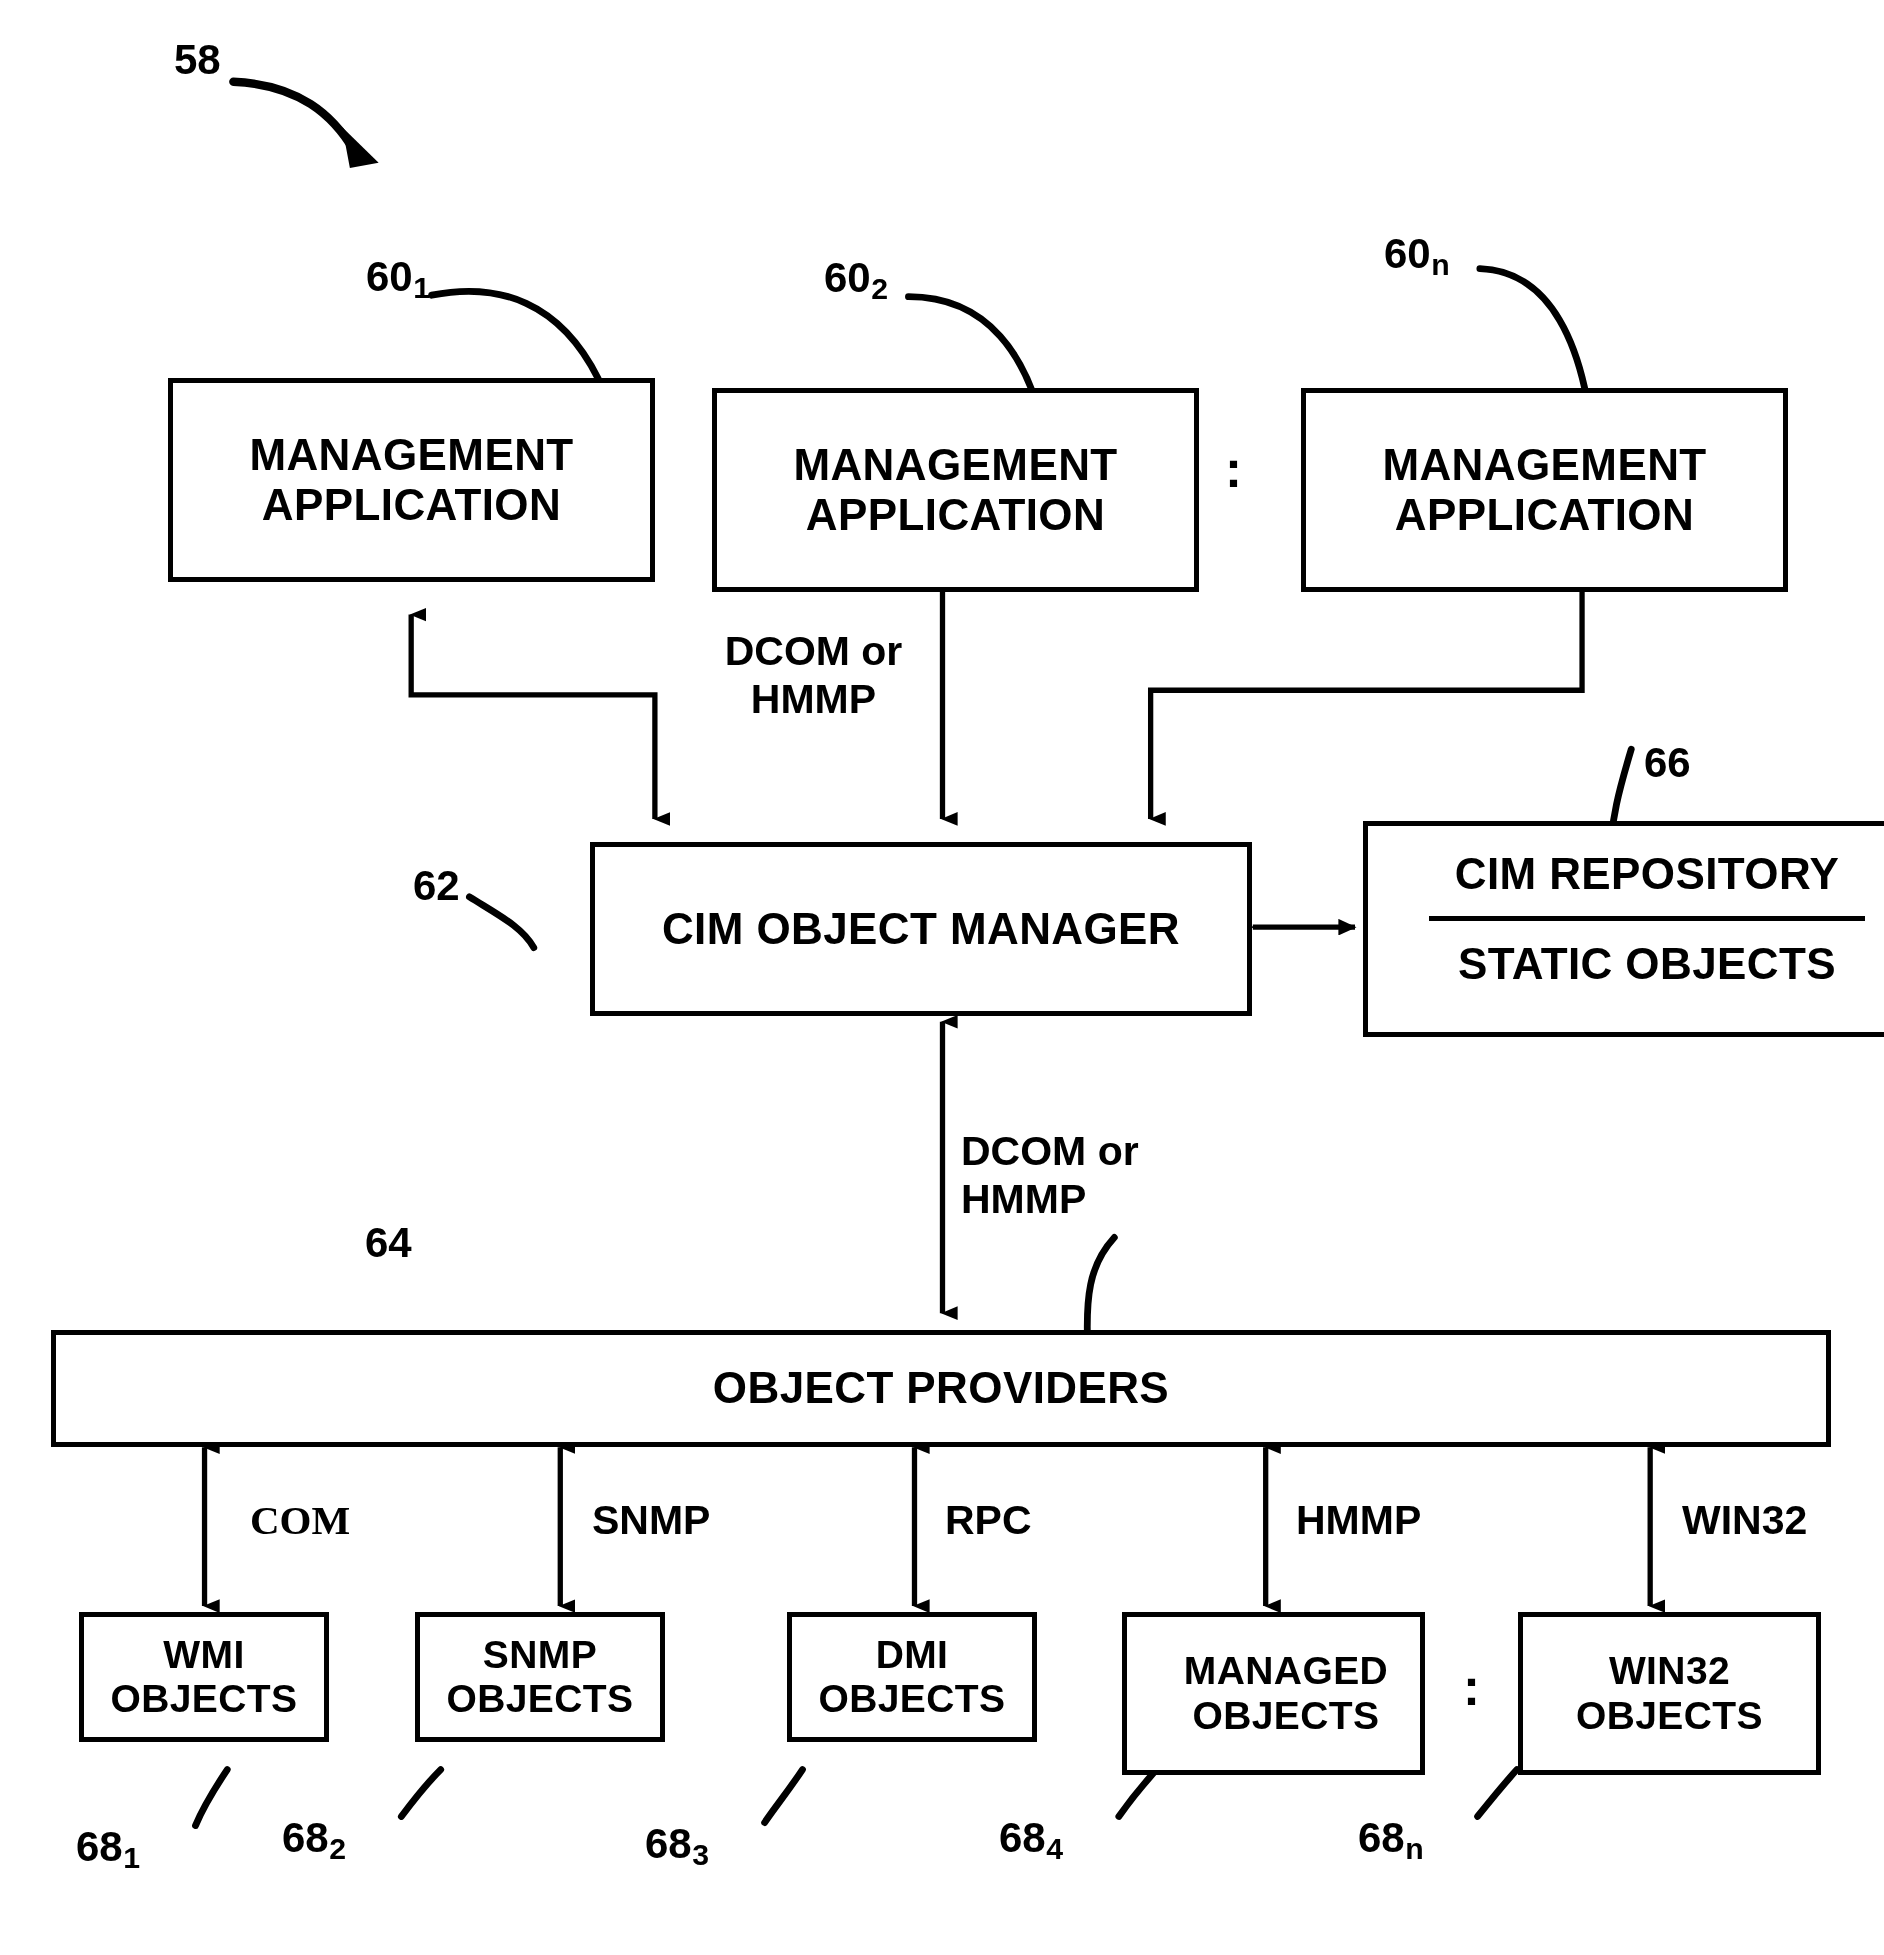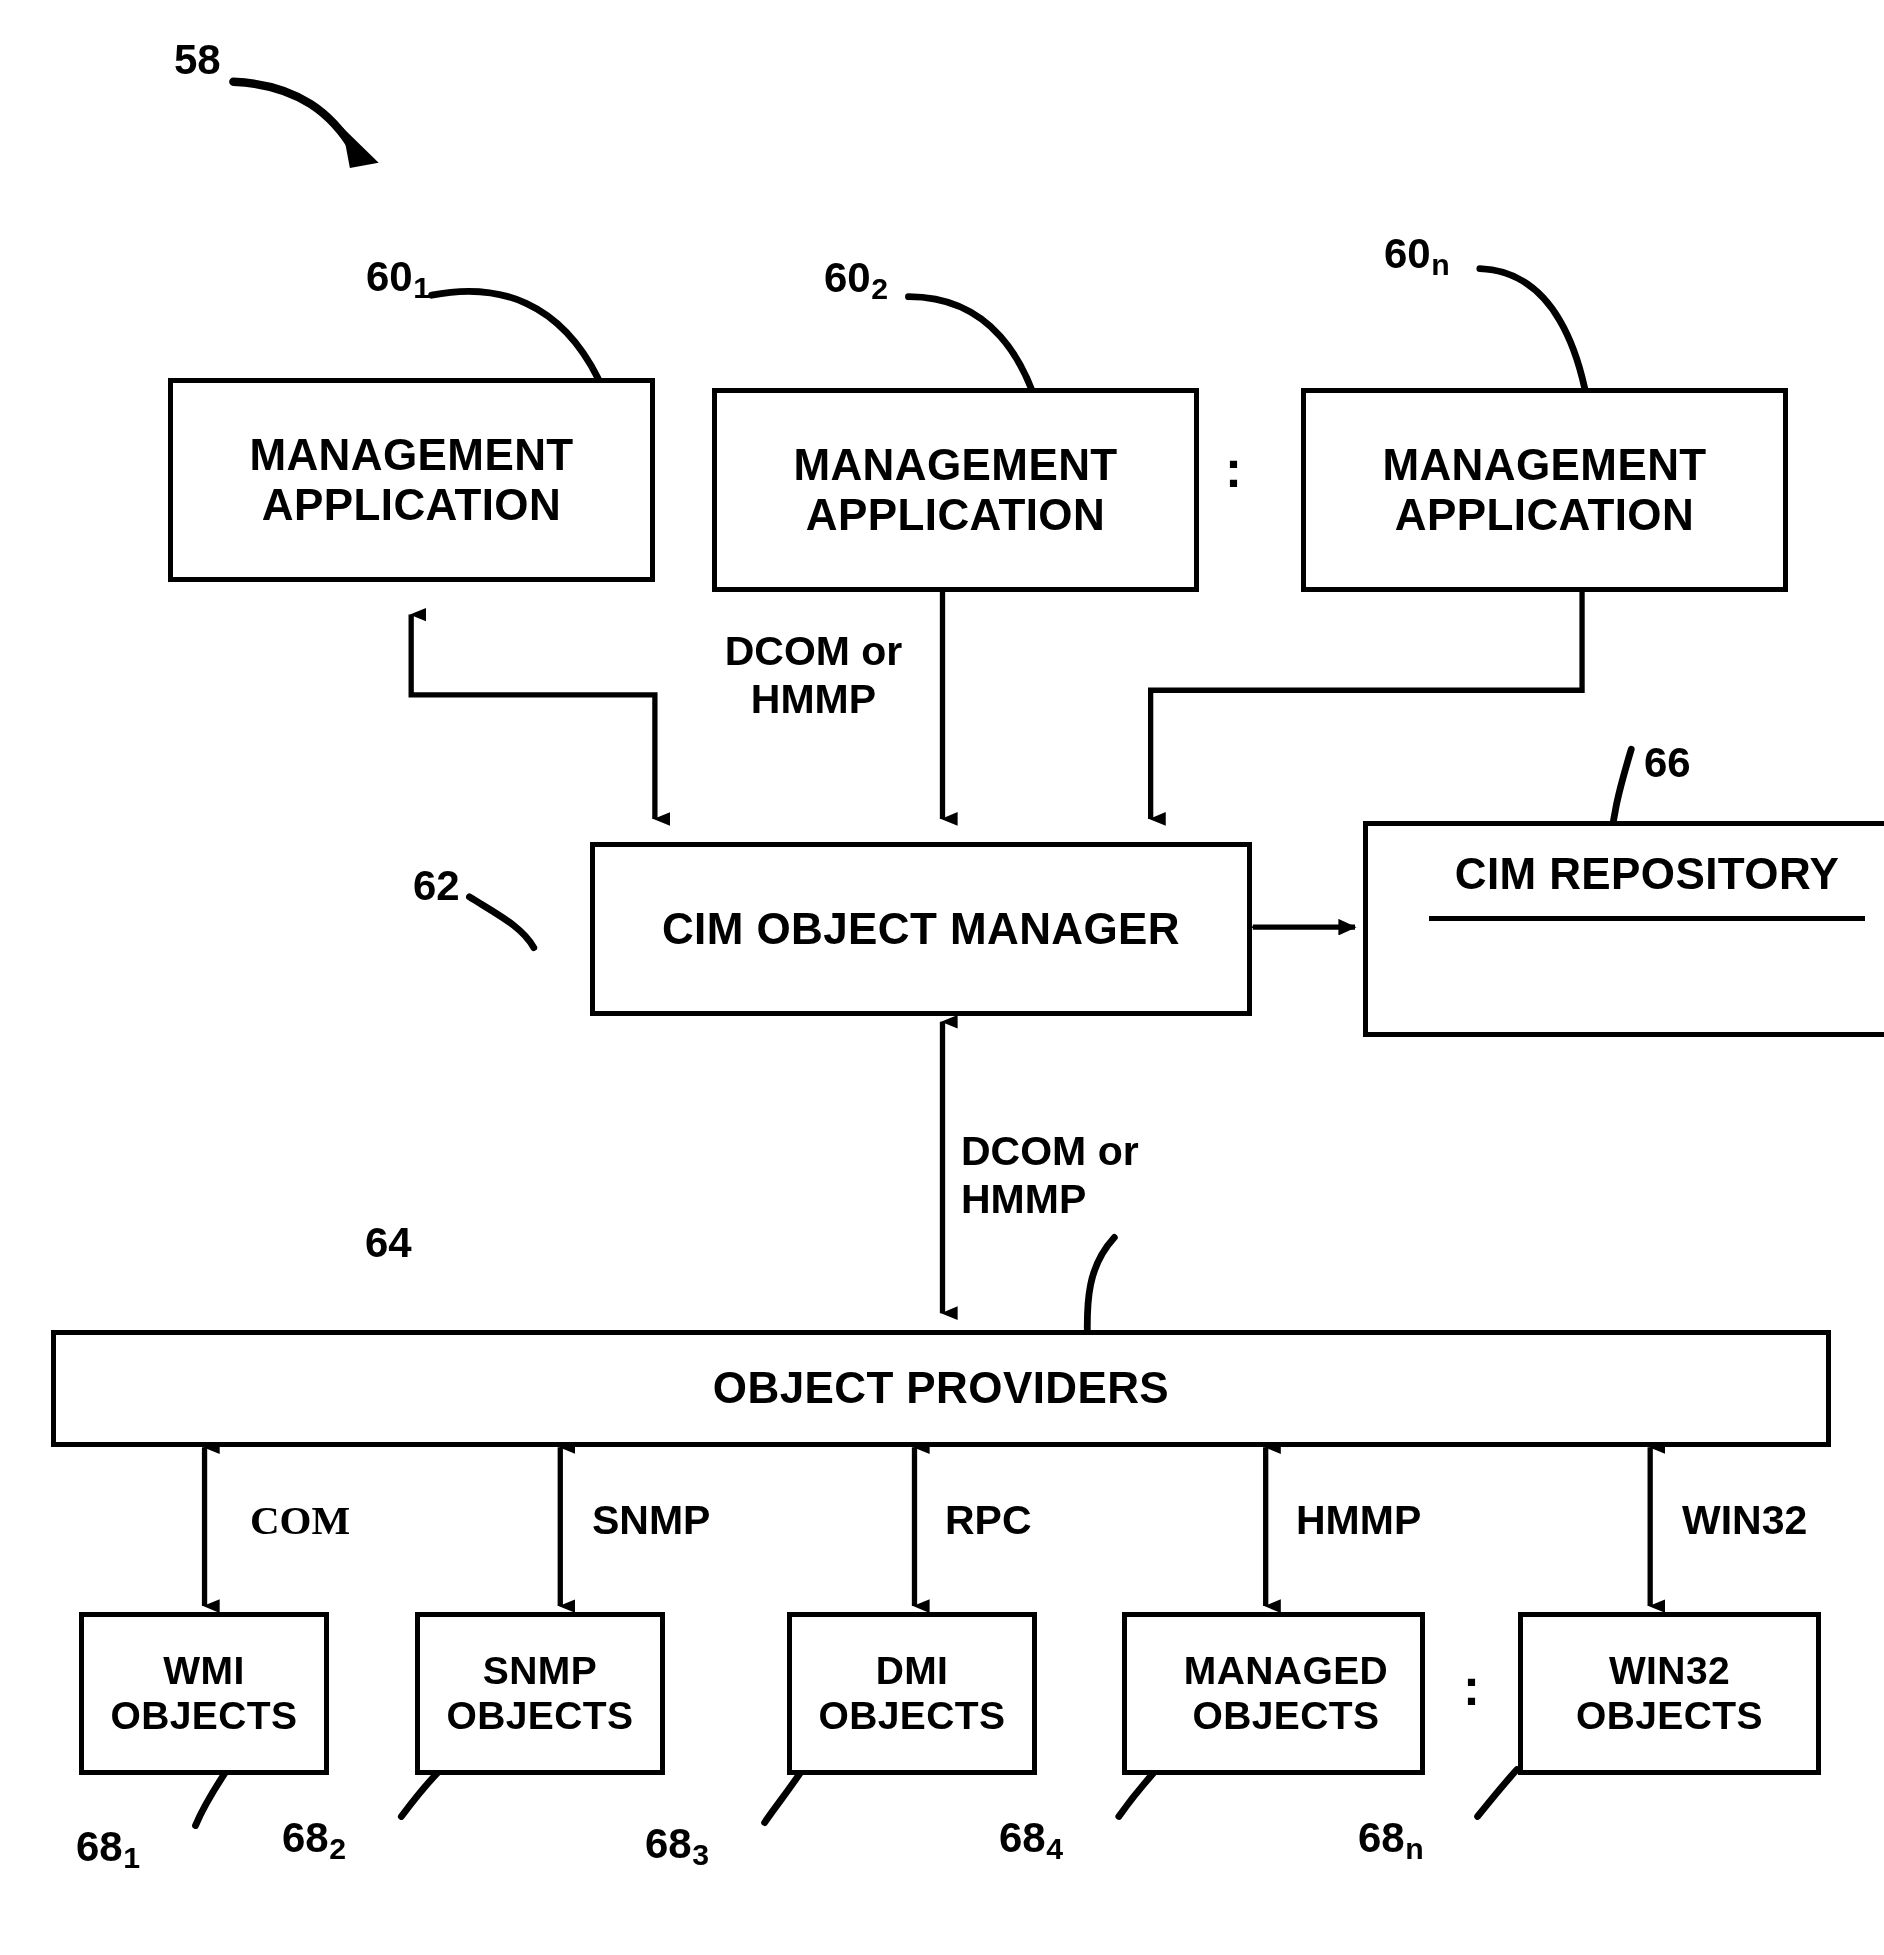--- a/index.html
+++ b/index.html
@@ -67,21 +67,21 @@
     background: #000000;
     margin: 16.7px 0 18px 0;
   }
   .providers {
     width: 1780px;
     height: 117px;
     font-size: 44px;
   }
   .objbox {
     width: 250px;
-    height: 163px;
+    height: 130px;
     font-size: 39px;
   }
   .objbox-wide {
     width: 303px;
     height: 163px;
     font-size: 39px;
   }
   .ref {
     position: absolute;
     font-size: 42px;
@@ -240,20 +240,21 @@
     <div>HMMP</div>
   </div>
 
   <div class="node comgr" style="left:590px; top:842px;">
     <span class="line">CIM OBJECT MANAGER</span>
   </div>
 
   <div class="node repo" style="left:1363px; top:821px;">
     <span class="line">CIM REPOSITORY</span>
     <span class="divider"></span>
+    <span class="line">STATIC OBJECTS</span>
   </div>
 
   <div class="edge-label" style="left:961px; top:1128px; width:242px; text-align:left;">
     <div>DCOM or</div>
     <div>HMMP</div>
   </div>
 
   <div class="node providers" style="left:51px; top:1330px;">
     <span class="line">OBJECT PROVIDERS</span>
   </div>

